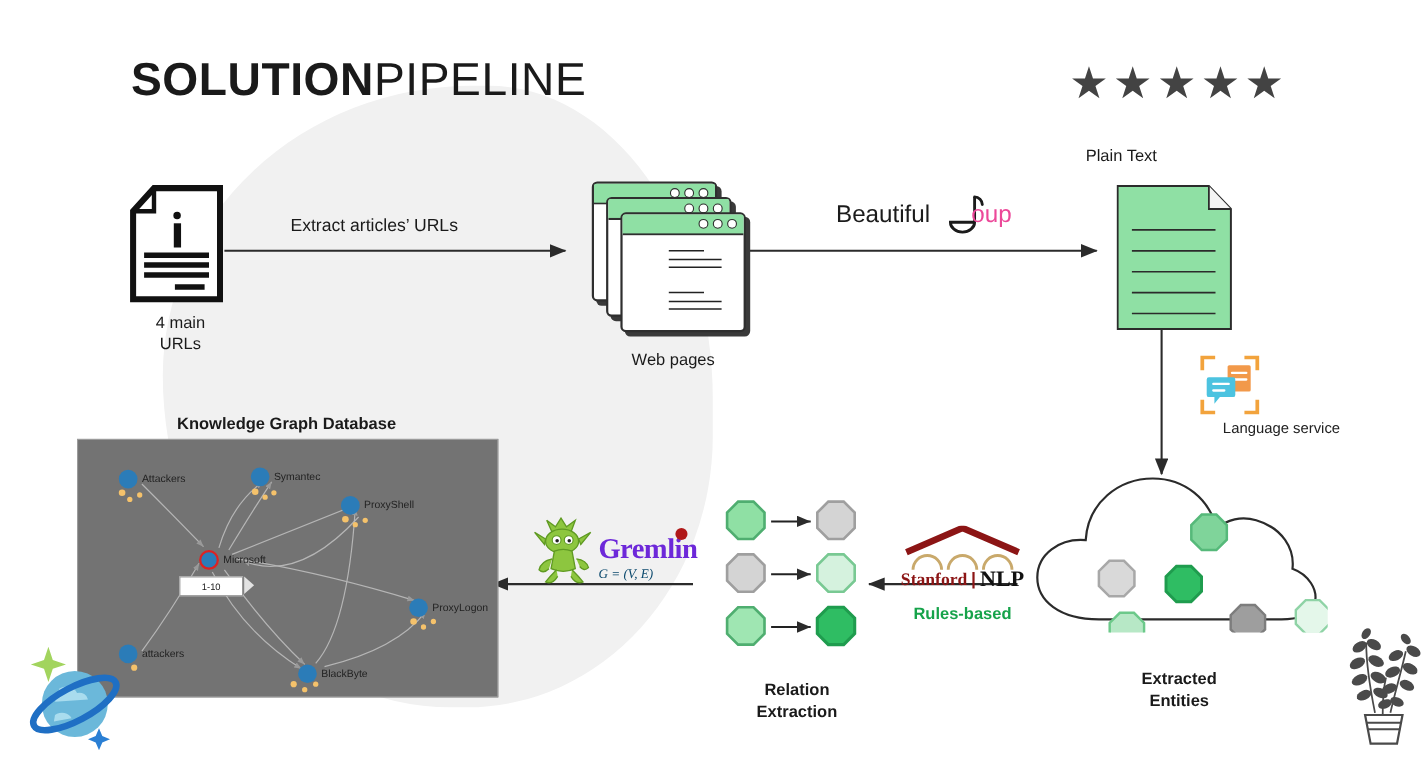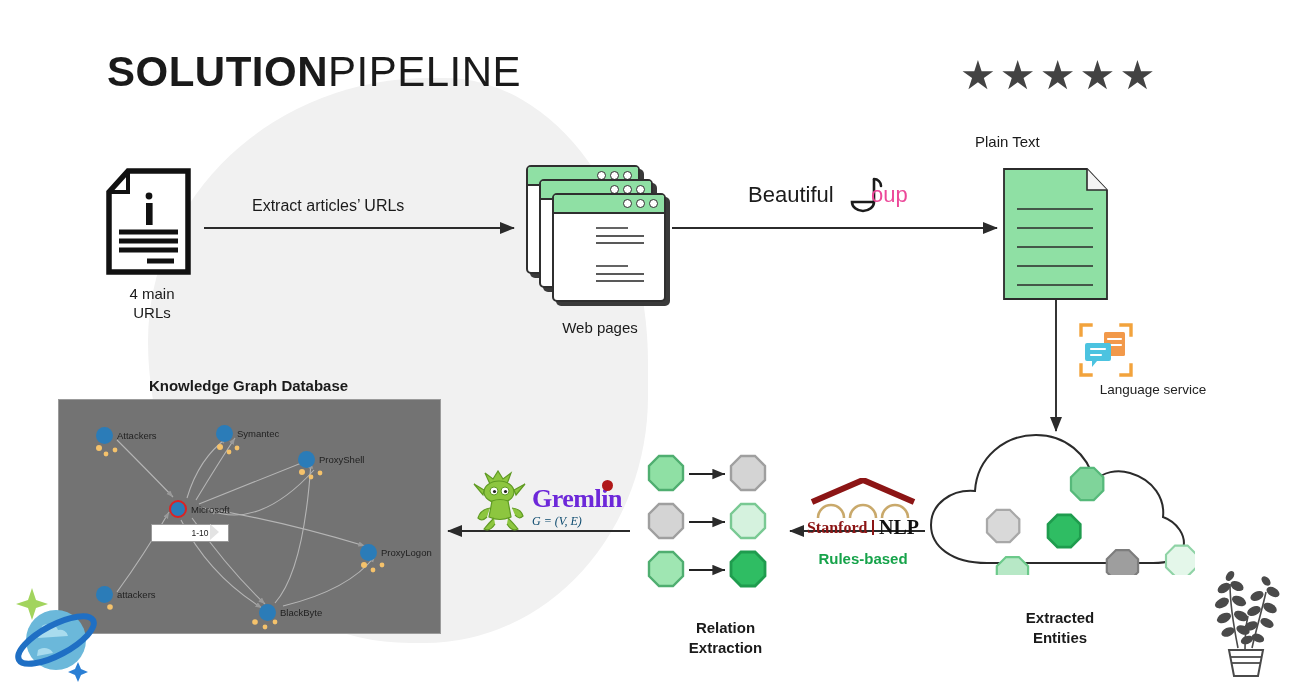--- a/index.html
+++ b/index.html
@@ -1,21 +1,21 @@
 <!DOCTYPE html>
 <html><head>
 <meta charset="utf-8">
 <style>
   html,body{margin:0;padding:0;background:#fff;}
   body{width:1294px;height:690px;position:relative;overflow:hidden;
        font-family:"Liberation Sans",sans-serif;color:#1a1a1a;}
   .abs{position:absolute;}
   #blob{left:148px;top:78px;width:500px;height:565px;background:#f1f1f1;
         border-radius:58% 42% 46% 54% / 48% 52% 45% 55%;z-index:0;}
-  #layer{position:absolute;inset:0;z-index:2;}
+  #layer{position:absolute;inset:0;z-index:2;margin-left:12px;}
   svg.ov{position:absolute;left:0;top:0;width:1294px;height:690px;overflow:visible;pointer-events:none;z-index:1;}
 
   #title{left:107px;top:48px;font-size:42px;letter-spacing:.5px;white-space:nowrap;}
   #title .b{font-weight:800;}
   #title .l{font-weight:300;}
   #stars{left:960px;top:52px;font-size:40px;color:#434343;letter-spacing:4px;white-space:nowrap;}
 
   .lbl{font-size:15px;text-align:center;line-height:1.25;}
   .lbl-b{font-size:15px;font-weight:bold;text-align:center;line-height:1.3;}
 
@@ -48,21 +48,21 @@
   
   #gremlin{left:472px;top:470px;width:150px;height:62px;}
 
   
   #kgpanel{left:58px;top:399px;width:381px;height:233px;background:#737373;border:1px solid #9b9b9b;}
   #kgtitle{left:58px;top:377px;width:381px;text-align:center;font-size:15px;font-weight:bold;}
   .gnode{position:absolute;width:17px;height:17px;border-radius:50%;background:#2b7cb8;}
   .gnode.sel{background:#2b7cb8;border:2.5px solid #d22;width:14px;height:14px;}
   .gtxt{position:absolute;font-size:9.5px;color:#222;white-space:nowrap;}
   #pagebox{position:absolute;left:92px;top:124px;width:56px;height:16px;border:1px solid #999;
-           background:#fff;font-size:8.5px;display:flex;align-items:center;justify-content:center;padding-left:20px;}
+           background:#fff;font-size:8.5px;display:flex;align-items:center;justify-content:center;}
 
   
   #planet{left:2px;top:578px;width:110px;height:105px;}
   #plant{left:1208px;top:566px;width:74px;height:112px;}
 
   .ltitle{left:1083px;top:382px;width:140px;text-align:center;font-size:13.5px;color:#222;}
 </style>
 </head>
 <body>
 
@@ -232,21 +232,21 @@
         <polygon points="12,2 26,2 36,12 36,26 26,36 12,36 2,26 2,12" transform="translate(2,54)" fill="#d4d4d4" stroke="#9f9f9f" stroke-width="2.4"></polygon>
         <polygon points="12,2 26,2 36,12 36,26 26,36 12,36 2,26 2,12" transform="translate(84,54)" fill="#d5f2de" stroke="#79c993" stroke-width="2.4"></polygon>
         <line x1="44" y1="74" x2="80" y2="74" stroke="#222" stroke-width="1.8" marker-end="url(#ahs)"></line>
 
         <polygon points="12,2 26,2 36,12 36,26 26,36 12,36 2,26 2,12" transform="translate(2,102)" fill="#9fe6b2" stroke="#4fae70" stroke-width="2.4"></polygon>
         <polygon points="12,2 26,2 36,12 36,26 26,36 12,36 2,26 2,12" transform="translate(84,102)" fill="#2fbd63" stroke="#1f9c4e" stroke-width="2.8"></polygon>
         <line x1="44" y1="122" x2="80" y2="122" stroke="#222" stroke-width="1.8" marker-end="url(#ahs)"></line>
       </g>
     </svg>
   </div>
-  <div class="abs lbl-b" style="left:638px;top:618px;width:175px;">
+  <div class="abs lbl-b" style="left:625px;top:618px;width:175px;">
     <div>Relation</div>
     <div>Extraction</div>
   </div>
 
   <div class="abs" id="stanford">
     <svg width="114" height="42" viewBox="0 0 114 42" style="display:block;">
       <path d="M6,24 L57,2 L108,24" fill="none" stroke="#8C1515" stroke-width="6" stroke-linejoin="round"></path>
       <g fill="none" stroke="#c9a96b" stroke-width="2.6">
         <path d="M12,40 a13,13 0 0 1 26,0"></path>
         <path d="M44,40 a13,13 0 0 1 26,0"></path>

